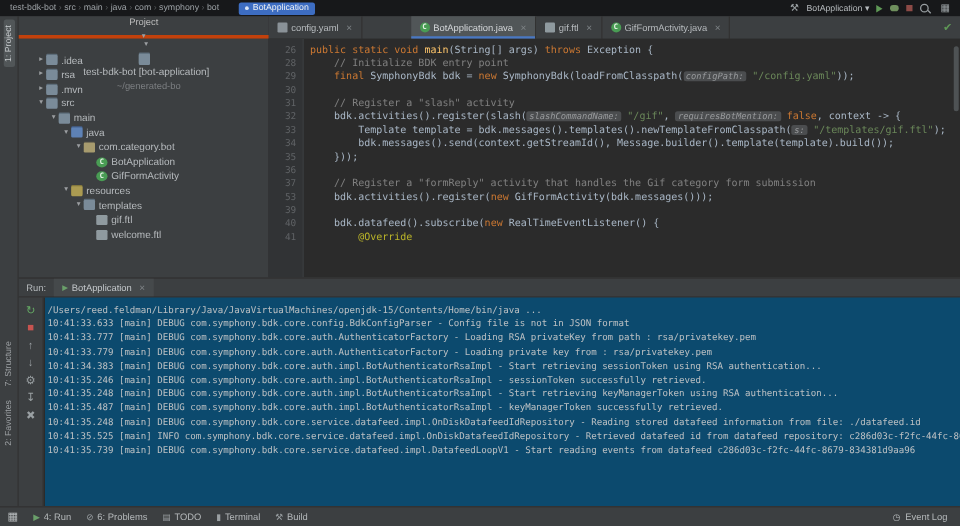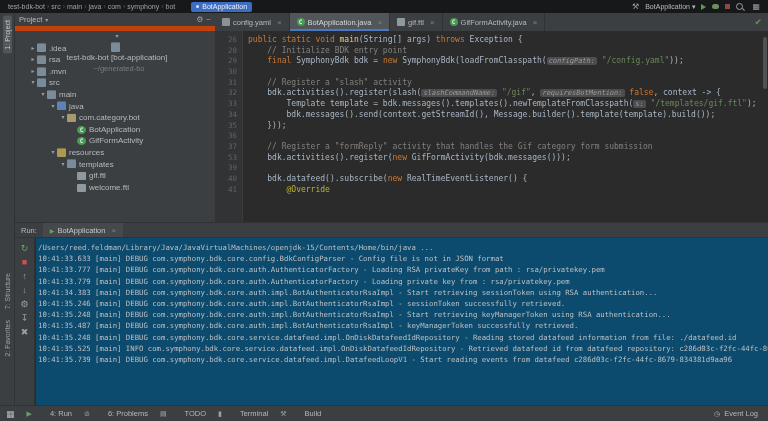--- a/index.html
+++ b/index.html
@@ -22,39 +22,39 @@
   .i-search::after{content:"";position:absolute;width:3px;height:1px;background:#9aa0a3;transform:rotate(45deg);right:-3px;bottom:-1px;}
   
   #toolstrip{position:absolute;left:0;top:13px;width:14px;height:392px;background:#3c3f41;
              border-right:1px solid #323232;display:flex;flex-direction:column;align-items:center;}
   .vlabel{writing-mode:vertical-rl;transform:rotate(180deg);font-size:7px;color:#9ea2a5;padding:4px 1px;margin-top:3px;}
   .vlabel.active{background:#515658;border-radius:2px;color:#c9cdd0;}
   .strip-spacer{flex:1;}
   .strip-bottom-gap{flex:0 0 44px;}
   
   #proj-header{position:absolute;left:15px;top:13px;width:200px;height:18px;background:#3c3f41;
-               border-bottom:5px solid #c2410c;display:flex;align-items:center;font-size:7.5px;gap:3px;padding:0 4px;box-sizing:border-box;}
+               border-bottom:3px solid #c2410c;display:flex;align-items:center;font-size:7.5px;gap:3px;padding:0 4px;box-sizing:border-box;flex-direction:column;}
   #proj-header .grow{flex:1;}
   #project-panel{position:absolute;left:15px;top:31px;width:200px;height:191px;background:#3c3f41;overflow:hidden;}
   .tree-row{height:11.6px;line-height:11.6px;font-size:8px;white-space:nowrap;color:#b6babd;display:flex;align-items:center;}
   .chev{width:8px;display:inline-block;text-align:center;font-size:6px;color:#9b9ea1;flex:0 0 8px;}
   .ti{width:9px;height:8px;display:inline-block;margin-right:3px;border-radius:1px;flex:0 0 9px;}
   .ti-project{background:#7a8b99;box-shadow:0 -1px 0 #5d6d7a;}
   .ti-folder{background:#7a8b99;box-shadow:0 -1px 0 #5d6d7a;}
   .ti-folder-src{background:#5e82b5;box-shadow:0 -1px 0 #44628f;}
   .ti-folder-res{background:#ab9b52;box-shadow:0 -1px 0 #83773c;}
   .ti-package{background:#a79b6e;box-shadow:0 -1px 0 #84795226;}
   .ti-class{background:#499C54;border-radius:50%;color:#e4f2e4;font:bold 6px/8px "DejaVu Sans Mono",monospace;text-align:center;}
   .ti-file{background:#8f9a9f;}
   .tree-sub{color:#7b7e81;margin-left:4px;font-size:7.5px;}
   
   #tabbar{position:absolute;left:215px;top:13px;width:553px;height:18px;background:#3c3f41;
           border-bottom:1px solid #323232;display:flex;align-items:stretch;font-size:7.5px;}
   .tab{display:flex;align-items:center;padding:0 7px;border-right:1px solid #323232;color:#b6babd;gap:3px;}
-  .tab.sel{background:#515658;box-shadow:inset 0 -2px 0 #4a78c2;color:#d4d7da;}
+  .tab.sel{background:#515658;box-shadow:inset 0 -2px 0 #4a78c2;color:#d4d7da;margin-left:39px;}
   .tab-close{color:#7f8487;margin-left:3px;font-size:8px;}
   .fi{width:8px;height:8px;display:inline-block;border-radius:1px;}
   .fi-yaml{background:#8a9298;}
   .fi-ftl{background:#8f9a9f;}
   .fi-class{background:#499C54;border-radius:50%;color:#e4f2e4;font:bold 6px/8px "DejaVu Sans Mono",monospace;text-align:center;}
   #tab-check{margin-left:auto;align-self:center;color:#5f9956;font-size:9px;margin-right:6px;}
   
   #editor{position:absolute;left:215px;top:31px;width:553px;height:191px;background:#2b2b2b;overflow:hidden;}
   #gutter-bg{position:absolute;left:0;top:0;bottom:0;width:27px;background:#313335;border-right:1px solid #3a3d3f;}
   #code-lines{position:absolute;left:0;top:4px;right:0;}
@@ -75,21 +75,21 @@
   #run-tools{position:absolute;left:15px;top:238px;width:20px;height:167px;background:#3c3f41;
              border-right:1px solid #323232;display:flex;flex-direction:column;align-items:center;padding-top:3px;box-sizing:border-box;}
   .rt-ico{font-size:9px;line-height:14px;height:14px;}
   #console{position:absolute;left:36px;top:238px;width:732px;height:167px;background:#0c4a6e;
            padding:4px 0 0 2px;box-sizing:border-box;overflow:hidden;}
   .con-line{font-family:"DejaVu Sans Mono",monospace;font-size:7.3px;line-height:11.2px;color:#bcc0c3;white-space:pre;}
   
   #statusbar{position:absolute;left:0;top:405px;width:768px;height:16px;background:#3c3f41;
              border-top:1px solid #323232;display:flex;align-items:center;font-size:7.5px;color:#b4b8ba;box-sizing:border-box;}
   #status-left{display:flex;align-items:center;gap:12px;padding-left:6px;}
-  .sb-item{display:flex;align-items:center;gap:18px;}
+  .sb-item{display:flex;align-items:center;gap:3px;}
   .sb-ico{font-size:7px;}
   #status-right{margin-left:auto;display:flex;align-items:center;gap:4px;padding-right:10px;}
 </style>
 </head>
 <body>
 
 <div id="app">
 
   <div id="titlebar">
     <span id="crumbs" style="display:flex;align-items:center;margin-left:6px;">

